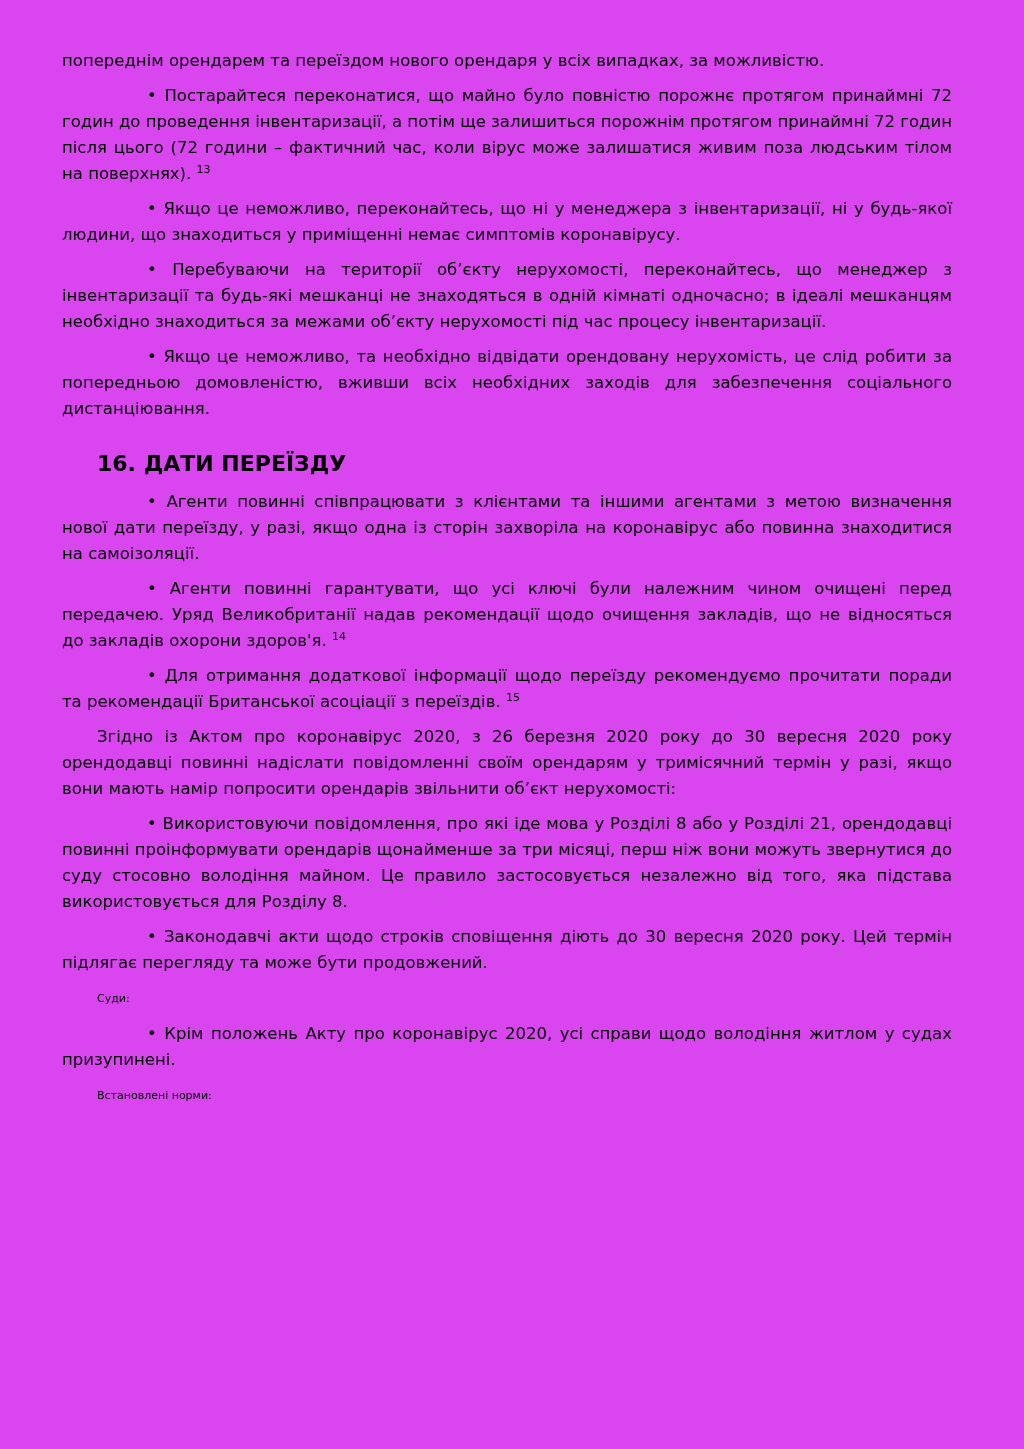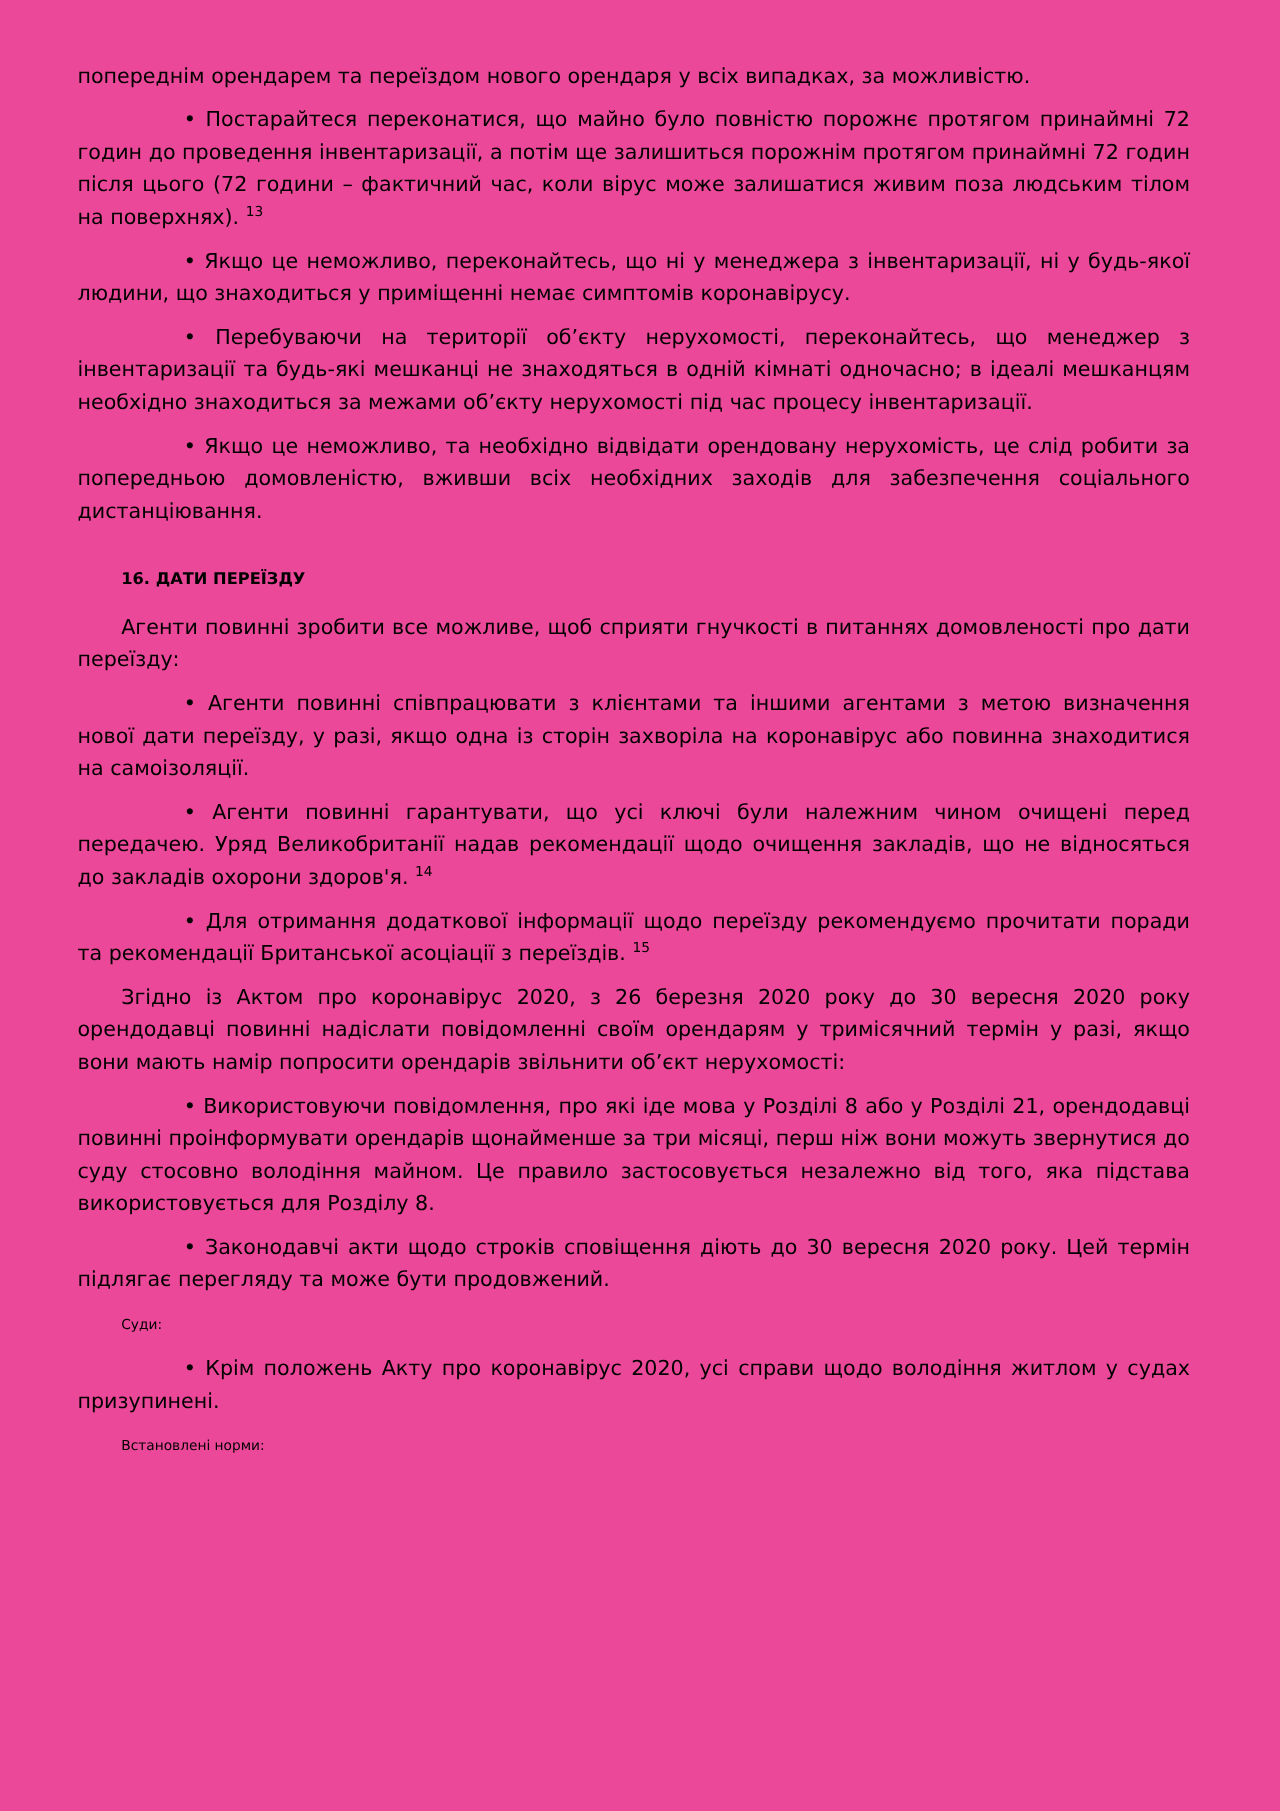--- a/index.html
+++ b/index.html
@@ -10,35 +10,35 @@
   body {
     width: 1024px;
     height: 1449px;
     overflow: hidden;
     color: #000000;
     font-family: "DejaVu Sans", "Liberation Sans", sans-serif;
   }
   .page {
     width: 1024px;
     height: 1449px;
-    background: #ec4899;
+    background: #d946ef;
     box-sizing: border-box;
     padding: 48px 72px 0 62px;
   }
   .para {
     font-size: 16.5px;
     line-height: 26px;
     text-align: justify;
     margin: 0 0 9px 0;
   }
   .continuation { text-indent: 0; }
   .paragraph { text-indent: 35px; }
   .bullet { text-indent: 85px; }
   .heading {
-    font-size: 13px;
+    font-size: 22px;
     line-height: 27px;
     font-weight: bold;
     margin: 28px 0 12px 35px;
   }
   .subheading {
     font-size: 11px;
     line-height: 26px;
     font-weight: normal;
     margin: 10px 0 9px 35px;
   }
@@ -54,21 +54,20 @@
 <body>
 
 <main class="page">
   <article id="doc">
       <p class="para continuation">попереднім орендарем та переїздом нового орендаря у всіх випадках, за можливістю.</p>
       <p class="para bullet"><span>• </span>Постарайтеся переконатися, що майно було повністю порожнє протягом принаймні 72 годин до проведення інвентаризації, а потім ще залишиться порожнім протягом принаймні 72 годин після цього (72 години – фактичний час, коли вірус може залишатися живим поза людським тілом на поверхнях). <sup>13</sup></p>
       <p class="para bullet"><span>• </span>Якщо це неможливо, переконайтесь, що ні у менеджера з інвентаризації, ні у будь-якої людини, що знаходиться у приміщенні немає симптомів коронавірусу.</p>
       <p class="para bullet"><span>• </span>Перебуваючи на території об’єкту нерухомості, переконайтесь, що менеджер з інвентаризації та будь-які мешканці не знаходяться в одній кімнаті одночасно; в ідеалі мешканцям необхідно знаходиться за межами об’єкту нерухомості під час процесу інвентаризації.</p>
       <p class="para bullet"><span>• </span>Якщо це неможливо, та необхідно відвідати орендовану нерухомість, це слід робити за попередньою домовленістю, вживши всіх необхідних заходів для забезпечення соціального дистанціювання.</p>
       <h2 class="heading">16. ДАТИ ПЕРЕЇЗДУ</h2>
-      <p class="para paragraph">Агенти повинні зробити все можливе, щоб сприяти гнучкості в питаннях домовленості про дати переїзду:</p>
       <p class="para bullet"><span>• </span>Агенти повинні співпрацювати з клієнтами та іншими агентами з метою визначення нової дати переїзду, у разі, якщо одна із сторін захворіла на коронавірус або повинна знаходитися на самоізоляції.</p>
       <p class="para bullet"><span>• </span>Агенти повинні гарантувати, що усі ключі були належним чином очищені перед передачею. Уряд Великобританії надав рекомендації щодо очищення закладів, що не відносяться до закладів охорони здоров'я. <sup>14</sup></p>
       <p class="para bullet"><span>• </span>Для отримання додаткової інформації щодо переїзду рекомендуємо прочитати поради та рекомендації Британської асоціації з переїздів. <sup>15</sup></p>
       <p class="para paragraph">Згідно із Актом про коронавірус 2020, з 26 березня 2020 року до 30 вересня 2020 року орендодавці повинні надіслати повідомленні своїм орендарям у тримісячний термін у разі, якщо вони мають намір попросити орендарів звільнити об’єкт нерухомості:</p>
       <p class="para bullet"><span>• </span>Використовуючи повідомлення, про які іде мова у Розділі 8 або у Розділі 21, орендодавці повинні проінформувати орендарів щонайменше за три місяці, перш ніж вони можуть звернутися до суду стосовно володіння майном. Це правило застосовується незалежно від того, яка підстава використовується для Розділу 8.</p>
       <p class="para bullet"><span>• </span>Законодавчі акти щодо строків сповіщення діють до 30 вересня 2020 року. Цей термін підлягає перегляду та може бути продовжений.</p>
       <p class="subheading">Суди:</p>
       <p class="para bullet"><span>• </span>Крім положень Акту про коронавірус 2020, усі справи щодо володіння житлом у судах призупинені.</p>
       <p class="subheading spaced">Встановлені норми:</p>
     </article>

